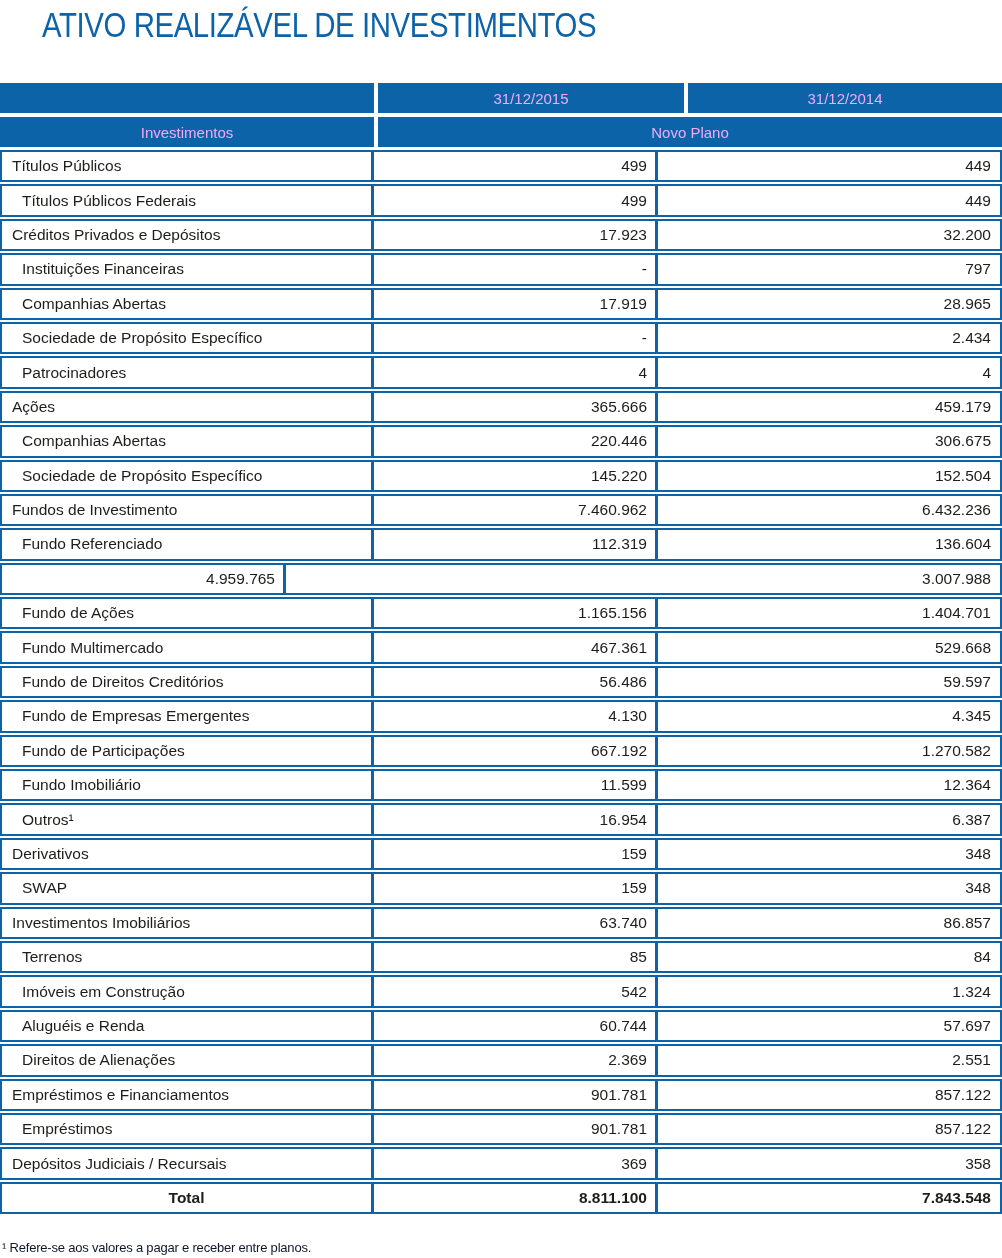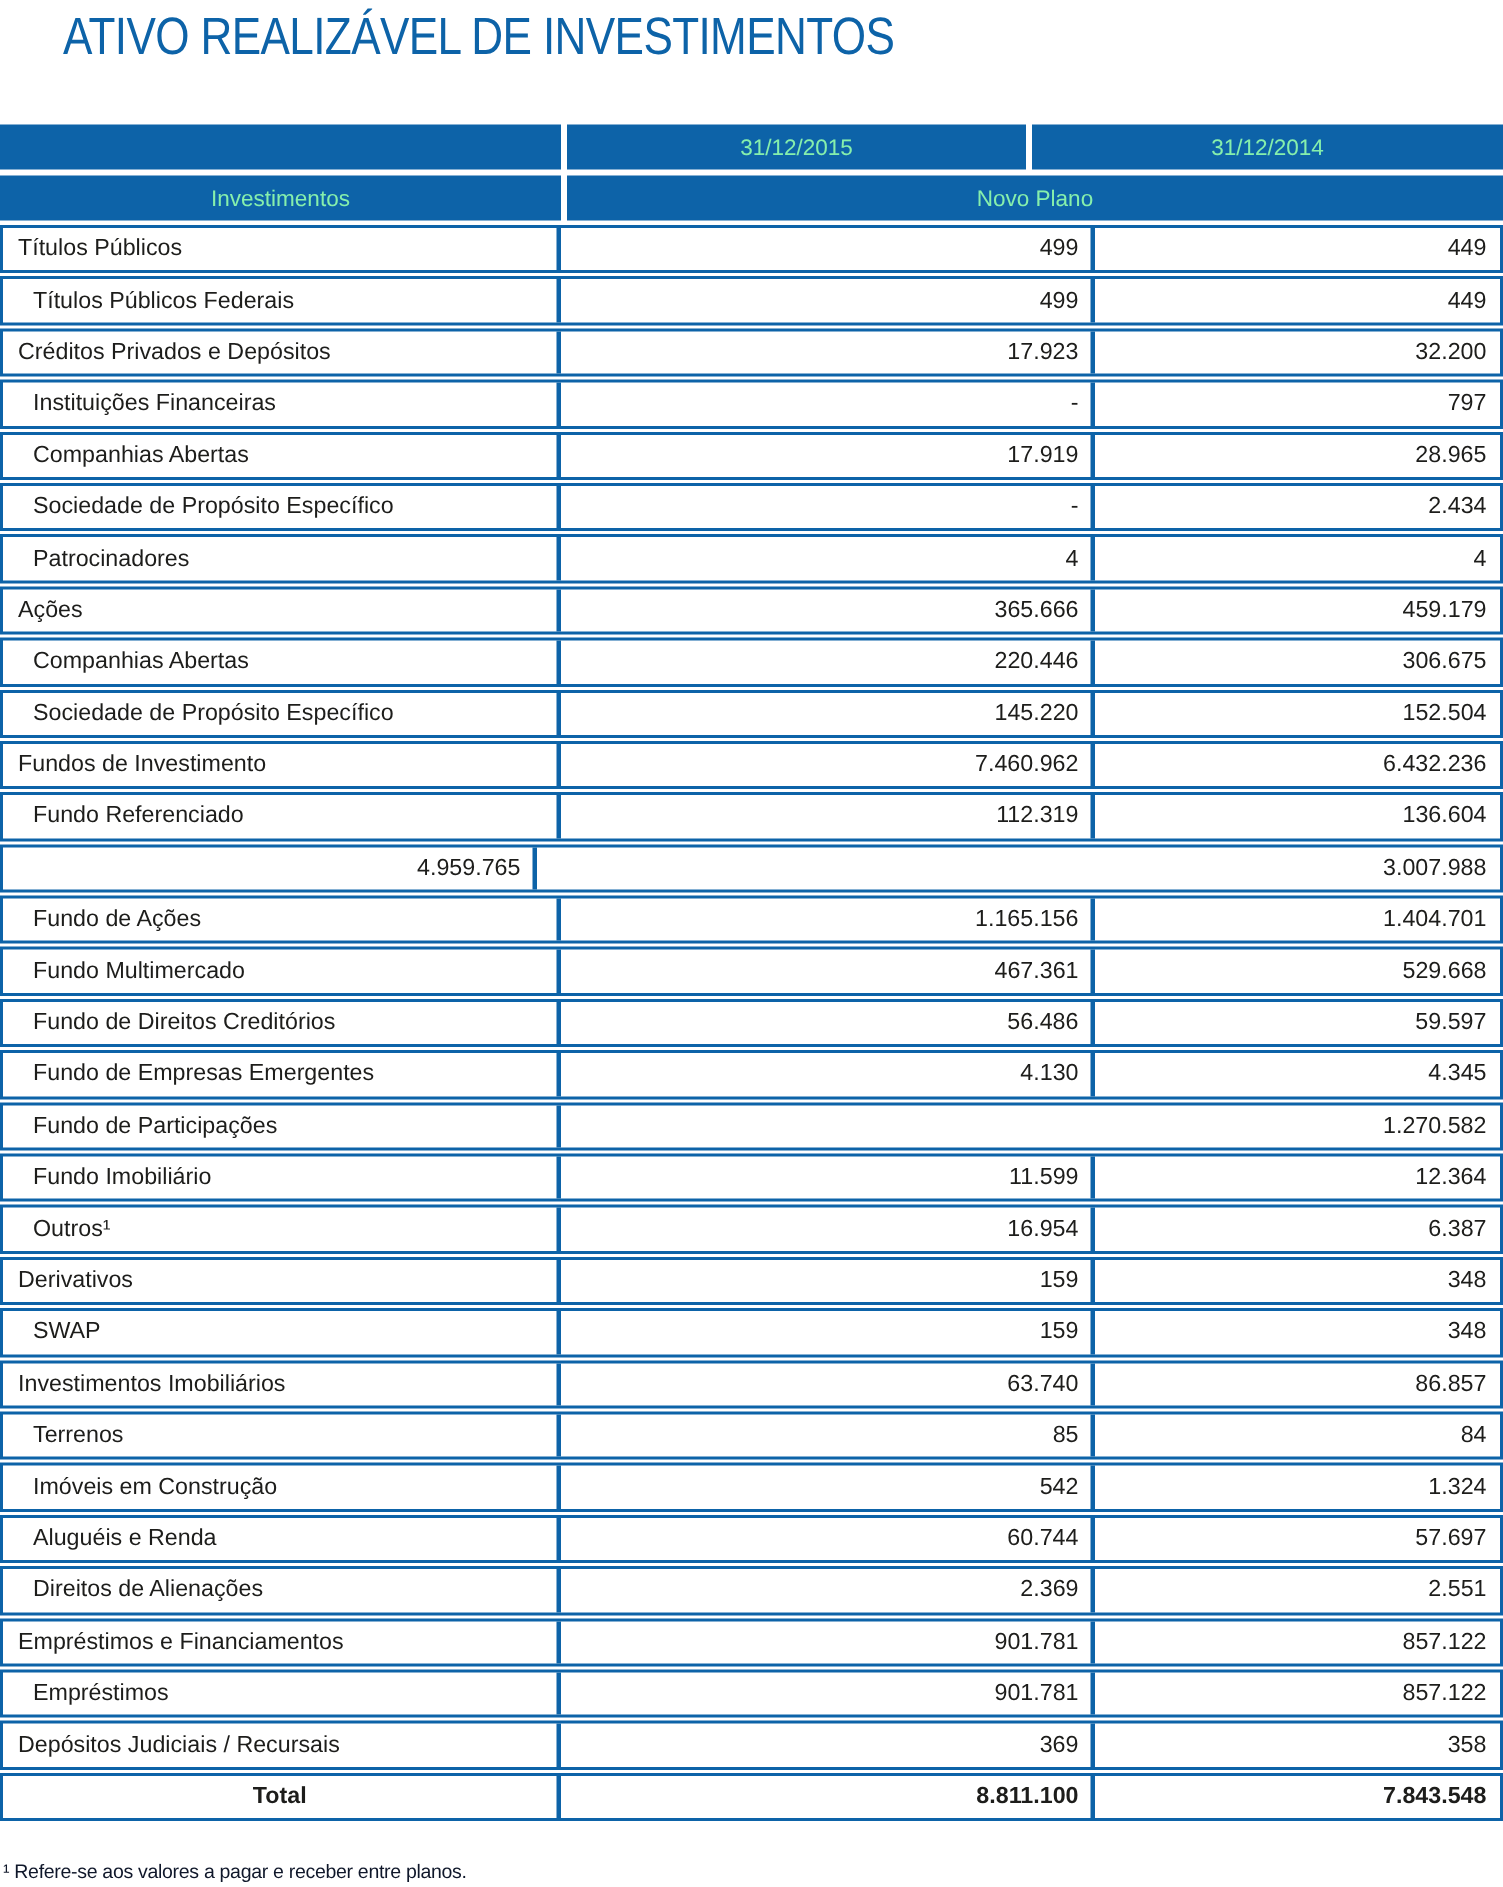--- a/index.html
+++ b/index.html
@@ -22,21 +22,21 @@
     transform-origin:left center;
     white-space:nowrap;
   }
   .tbl{margin-top:39px;width:1002px;}
   
   .hrow{display:flex;gap:4px;}
   .hrow1{margin-bottom:4px;}
   .hrow2{margin-bottom:3px;}
   .hcell{
     background:#0d63a8;
-    color:#86efac;
+    color:#f0abfc;
     font-size:15px;
     height:30px;
     display:flex;align-items:center;justify-content:center;
     box-sizing:border-box;
   }
   .hc1{width:374px;}
   .hc2{width:306px;}
   .hc3{flex:1;}
   .hc-span{flex:1;}
   
@@ -48,21 +48,21 @@
     margin-bottom:2px;
     background:#ffffff;
     font-size:15.5px;
   }
   .trow .cell{
     display:flex;align-items:center;
     box-sizing:border-box;
     overflow:hidden;white-space:nowrap;
   }
   .trow .c1{width:372px;border-right:3px solid #0d63a8;padding-left:20px;}
-  .trow .c2{width:356px;border-right:3px solid #0d63a8;justify-content:flex-end;padding-right:8px;}
+  .trow .c2{width:284px;border-right:3px solid #0d63a8;justify-content:flex-end;padding-right:8px;}
   .trow .c3{flex:1;justify-content:flex-end;padding-right:9px;}
   .trow.parent{font-weight:400;}
   .trow.parent .c1{padding-left:10px;}
   .trow.total{font-weight:700;}
   .trow.total .c1{padding-left:0;justify-content:center;}
   
   .footnote{
     margin:26px 0 0 2px;
     font-size:13px;
     color:#0f172a;
@@ -184,20 +184,21 @@
   </div>
 
   <div class="trow sub">
     <div class="cell c1">Fundo de Empresas Emergentes</div>
     <div class="cell c2">4.130</div>
     <div class="cell c3">4.345</div>
   </div>
 
   <div class="trow sub">
     <div class="cell c1">Fundo de Participações</div>
+    <div class="cell c2">667.192</div>
     <div class="cell c3">1.270.582</div>
   </div>
 
   <div class="trow sub">
     <div class="cell c1">Fundo Imobiliário</div>
     <div class="cell c2">11.599</div>
     <div class="cell c3">12.364</div>
   </div>
 
   <div class="trow sub">

